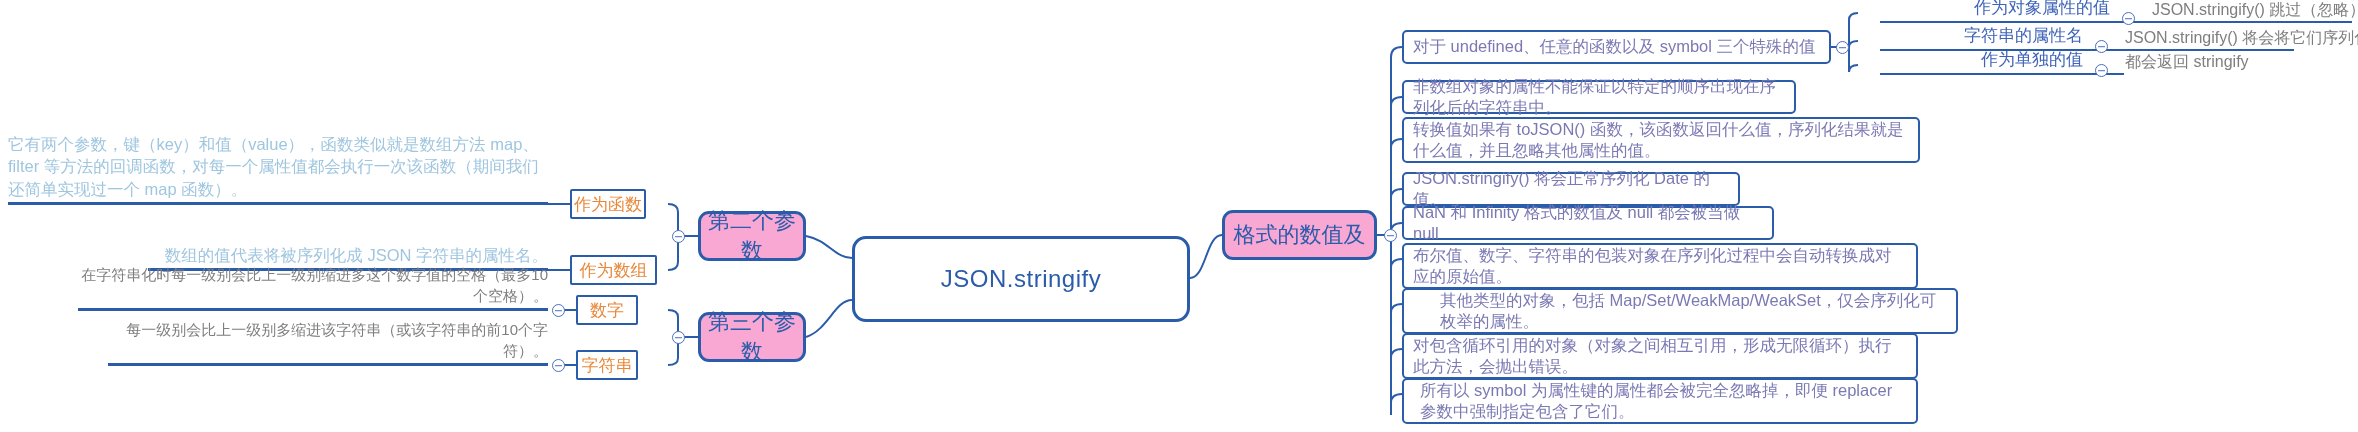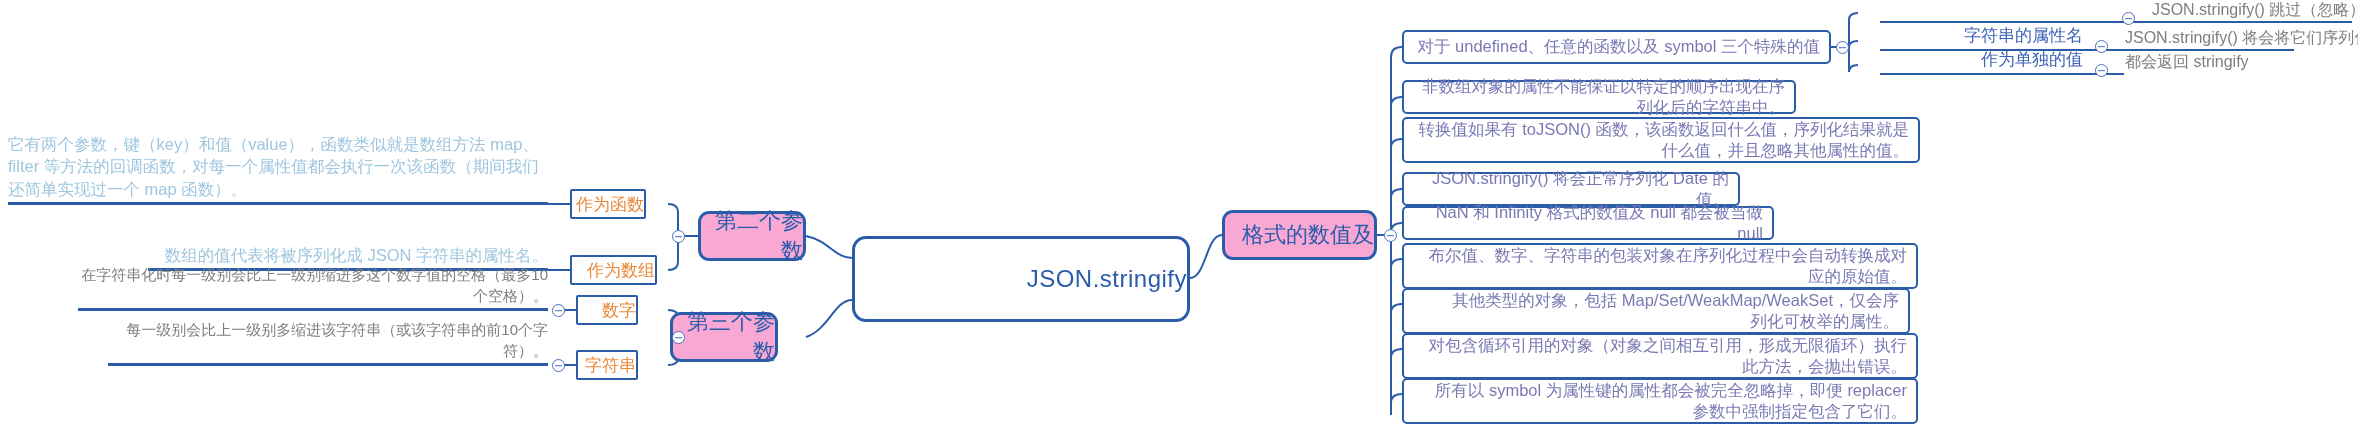--- a/index.html
+++ b/index.html
@@ -6,21 +6,21 @@
   body{
     width:2358px;height:432px;position:relative;overflow:hidden;
     font-family:"Liberation Sans","DejaVu Sans",sans-serif;
     -webkit-font-smoothing:antialiased;
   }
   #canvas{position:absolute;inset:0;}
   svg.wires{position:absolute;left:0;top:0;width:2358px;height:432px;pointer-events:none;}
 
   
   .node{position:absolute;box-sizing:border-box;display:flex;align-items:center;}
-  .node > span{display:block;width:100%;text-align:right;}
+  .node > span{display:block;width:100%;}
 
   
   .root{
     border:3px solid #2A5CAA;border-radius:14px;background:#fff;
     color:#2A5CAA;font-size:24px;letter-spacing:.5px;
     justify-content:center;text-align:center;
   }
   
   .lvl2{
     border:3px solid #2A5CAA;border-radius:11px;background:#f9a8d4;
@@ -137,21 +137,21 @@
     <span>它有两个参数，键（key）和值（value），函数类似就是数组方法 map、filter 等方法的回调函数，对每一个属性值都会执行一次该函数（期间我们还简单实现过一个 map 函数）。</span>
   </div>
 
   <div class="node orange" style="left:570px;top:255px;width:87px;height:30px;">
     <span>作为数组</span>
   </div>
   <div class="uline t-lightblue ta-right" style="left:148px;top:246px;width:400px;height:24px;">
     <span>数组的值代表将被序列化成 JSON 字符串的属性名。</span>
   </div>
 
-  <div class="node lvl2" style="left:670px;top:312px;width:108px;height:50px;">
+  <div class="node lvl2" style="left:698px;top:312px;width:108px;height:50px;">
     <span>第三个参数</span>
   </div>
   <div class="toggle" style="left:672px;top:331px;"></div>
 
   <div class="node orange" style="left:576px;top:295px;width:62px;height:30px;">
     <span>数字</span>
   </div>
   <div class="toggle" style="left:552px;top:304px;"></div>
   <div class="uline t-gray ta-right" style="left:78px;top:286px;width:470px;height:24px;">
     <span>在字符串化时每一级别会比上一级别缩进多这个数字值的空格（最多10个空格）。</span>
@@ -168,20 +168,23 @@
   <div class="node lvl2" style="left:1222px;top:210px;width:155px;height:50px;">
     <span>格式的数值及</span>
   </div>
   <div class="toggle" style="left:1384px;top:229px;"></div>
 
   <div class="node feat" style="left:1402px;top:30px;width:429px;height:34px;">
     <span>对于 undefined、任意的函数以及 symbol 三个特殊的值</span>
   </div>
   <div class="toggle" style="left:1836px;top:41px;"></div>
 
+  <div class="uline ta-right" style="left:1880px;top:0px;width:230px;height:23px;">
+    <span class="t-blue">作为对象属性的值</span>
+  </div>
   <div class="toggle" style="left:2122px;top:12px;"></div>
   <div class="uline ta-left" style="left:2152px;top:0px;width:200px;height:23px;border-bottom:none;">
     <span class="t-gray2" style="white-space:nowrap;">JSON.stringify() 跳过（忽略）对它们进行序列化</span>
   </div>
 
   <div class="uline ta-right" style="left:1880px;top:28px;width:203px;height:23px;">
     <span class="t-blue">字符串的属性名</span>
   </div>
   <div class="toggle" style="left:2095px;top:40px;"></div>
   <div class="uline ta-left" style="left:2125px;top:28px;width:230px;height:23px;border-bottom:none;">
@@ -209,21 +212,21 @@
   </div>
 
   <div class="node feat" style="left:1402px;top:206px;width:372px;height:34px;">
     <span>NaN 和 Infinity 格式的数值及 null 都会被当做 null</span>
   </div>
 
   <div class="node feat" style="left:1402px;top:243px;width:516px;height:46px;">
     <span>布尔值、数字、字符串的包装对象在序列化过程中会自动转换成对应的原始值。</span>
   </div>
 
-  <div class="node feat" style="left:1402px;top:288px;width:508px;height:46px;padding-left:36px;">
+  <div class="node feat" style="left:1402px;top:288px;width:556px;height:46px;padding-left:36px;">
     <span>其他类型的对象，包括 Map/Set/WeakMap/WeakSet，仅会序列化可枚举的属性。</span>
   </div>
 
   <div class="node feat" style="left:1402px;top:333px;width:516px;height:46px;">
     <span>对包含循环引用的对象（对象之间相互引用，形成无限循环）执行此方法，会抛出错误。</span>
   </div>
 
   <div class="node feat" style="left:1402px;top:378px;width:516px;height:46px;padding-left:16px;">
     <span>所有以 symbol 为属性键的属性都会被完全忽略掉，即便 replacer 参数中强制指定包含了它们。</span>
   </div>

